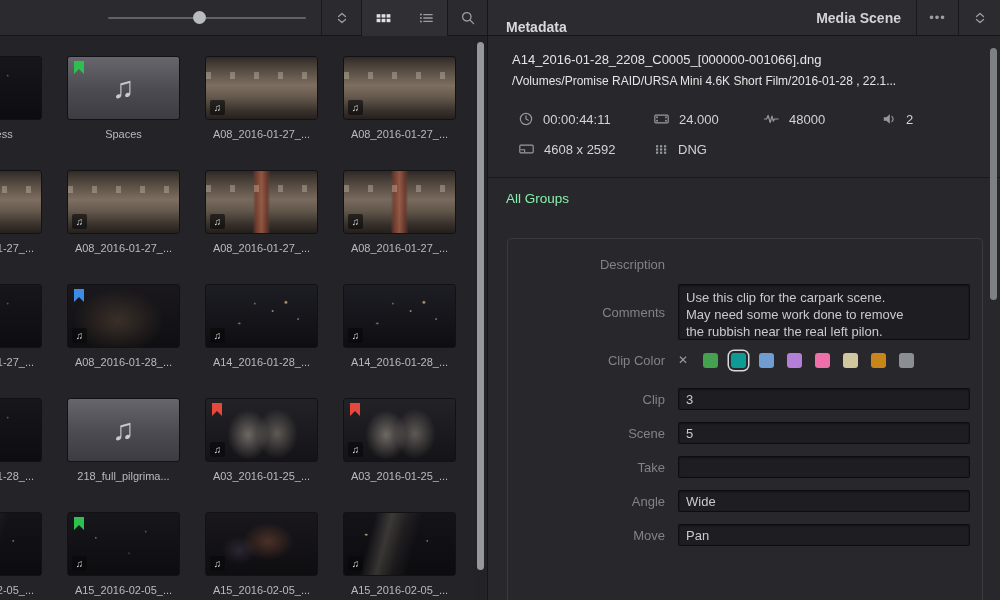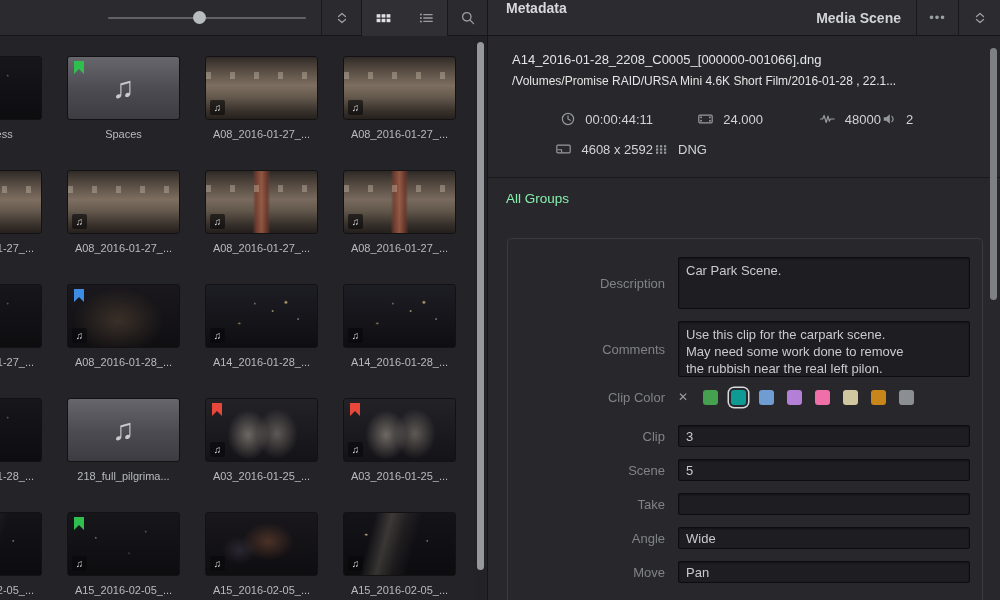--- a/index.html
+++ b/index.html
@@ -79,34 +79,34 @@
                  background:rgba(8,8,10,.62); border-radius:2px; color:#d6d7d9;
                  font-size:10px; line-height:15px; text-align:center; }
   .audio-badge[data-audio="true"] { display:block; }
   .audio-badge::before { content:"♫"; }
 
   .v-scrollbar { position:absolute; right:1px; top:37px; bottom:0; width:12px; background:#232327; }
   .v-scrollbar .bar { position:absolute; left:3px; top:5px; width:7px; height:528px; background:#95989c; border-radius:4px; }
 
   
   .right-pane { position:absolute; left:487px; top:0; width:513px; height:600px; background:#28282c; border-left:1px solid #161619; }
-  .right-header { height:36px; background:#2b2b30; border-bottom:1px solid #161619; display:flex; align-items:flex-start; }
+  .right-header { height:36px; background:#2b2b30; border-bottom:1px solid #161619; display:flex; align-items:flex-end; }
   .panel-title { margin-left:18px; font-size:14px; font-weight:bold; color:#d8d9db; }
   .header-right { margin-left:auto; display:flex; align-items:center; height:100%; }
   .source-label { font-size:14px; font-weight:bold; color:#d2d3d5; padding:0 15px; }
   .hdr-div { width:1px; height:36px; background:#19191c; }
   .icon-btn { width:41px; height:36px; display:flex; align-items:center; justify-content:center; cursor:pointer; }
   .options-glyph { color:#9ea1a4; font-size:13px; letter-spacing:1px; }
 
   .clip-name { margin:16px 24px 0 24px; font-size:13px; color:#e4e5e7; white-space:nowrap; overflow:hidden; }
   .clip-path { margin:7px 24px 0 24px; font-size:12px; color:#e5e5e5; white-space:nowrap; overflow:hidden; }
 
   .stats { margin:16px 0 0 30px; }
   .stat-row { display:flex; align-items:center; height:30px; }
-  .stat { display:flex; align-items:center; font-size:13px; color:#d2d3d5;justify-content:flex-end; }
+  .stat { display:flex; align-items:center; font-size:13px; color:#d2d3d5; }
   .stat svg { margin-right:9px; flex:none; }
   .stat.c1 { width:135px; } .stat.c2 { width:110px; } .stat.c3 { width:118px; }
 
   .h-divider { height:1px; background:#1a1a1d; margin-top:13px; }
   .groups { margin:13px 0 0 18px; font-size:13.5px; color:#86efac; cursor:pointer; }
 
   .form-box { position:absolute; left:19px; top:238px; width:476px; bottom:-2px;
               border:1px solid #3a3a40; border-bottom:none; border-radius:5px 5px 0 0;
               padding:18px 12px 0 0; }
   .f-row { display:flex; align-items:center; margin-bottom:12px; }
@@ -447,21 +447,20 @@
     </div>
   </div>
 
   <div class="h-divider"></div>
   <div class="groups">All Groups</div>
 
   <div class="form-box">
 
     <div class="f-row">
       <span class="f-label">Description</span>
-      <textarea class="f-textarea ta-desc" spellcheck="false" style="">Car Park Scene.</textarea>
     </div>
 
     <div class="f-row">
       <span class="f-label">Comments</span>
       <textarea class="f-textarea ta-comments" spellcheck="false" style="">Use this clip for the carpark scene.
 May need some work done to remove
 the rubbish near the real left pilon.</textarea>
     </div>
 
     <div class="f-row color-row">

